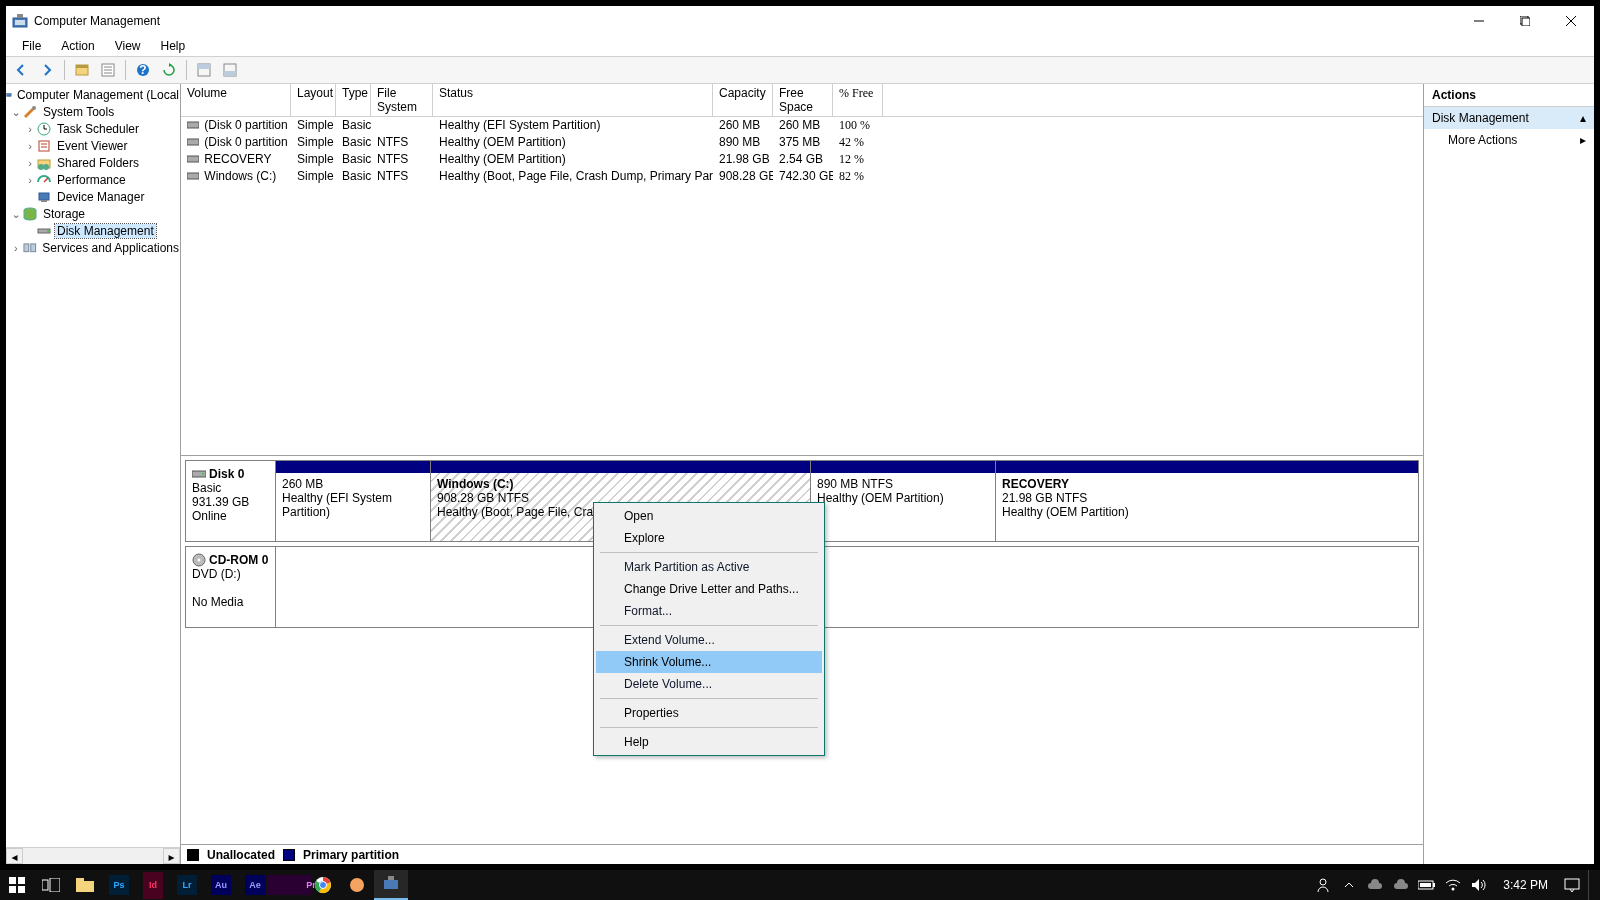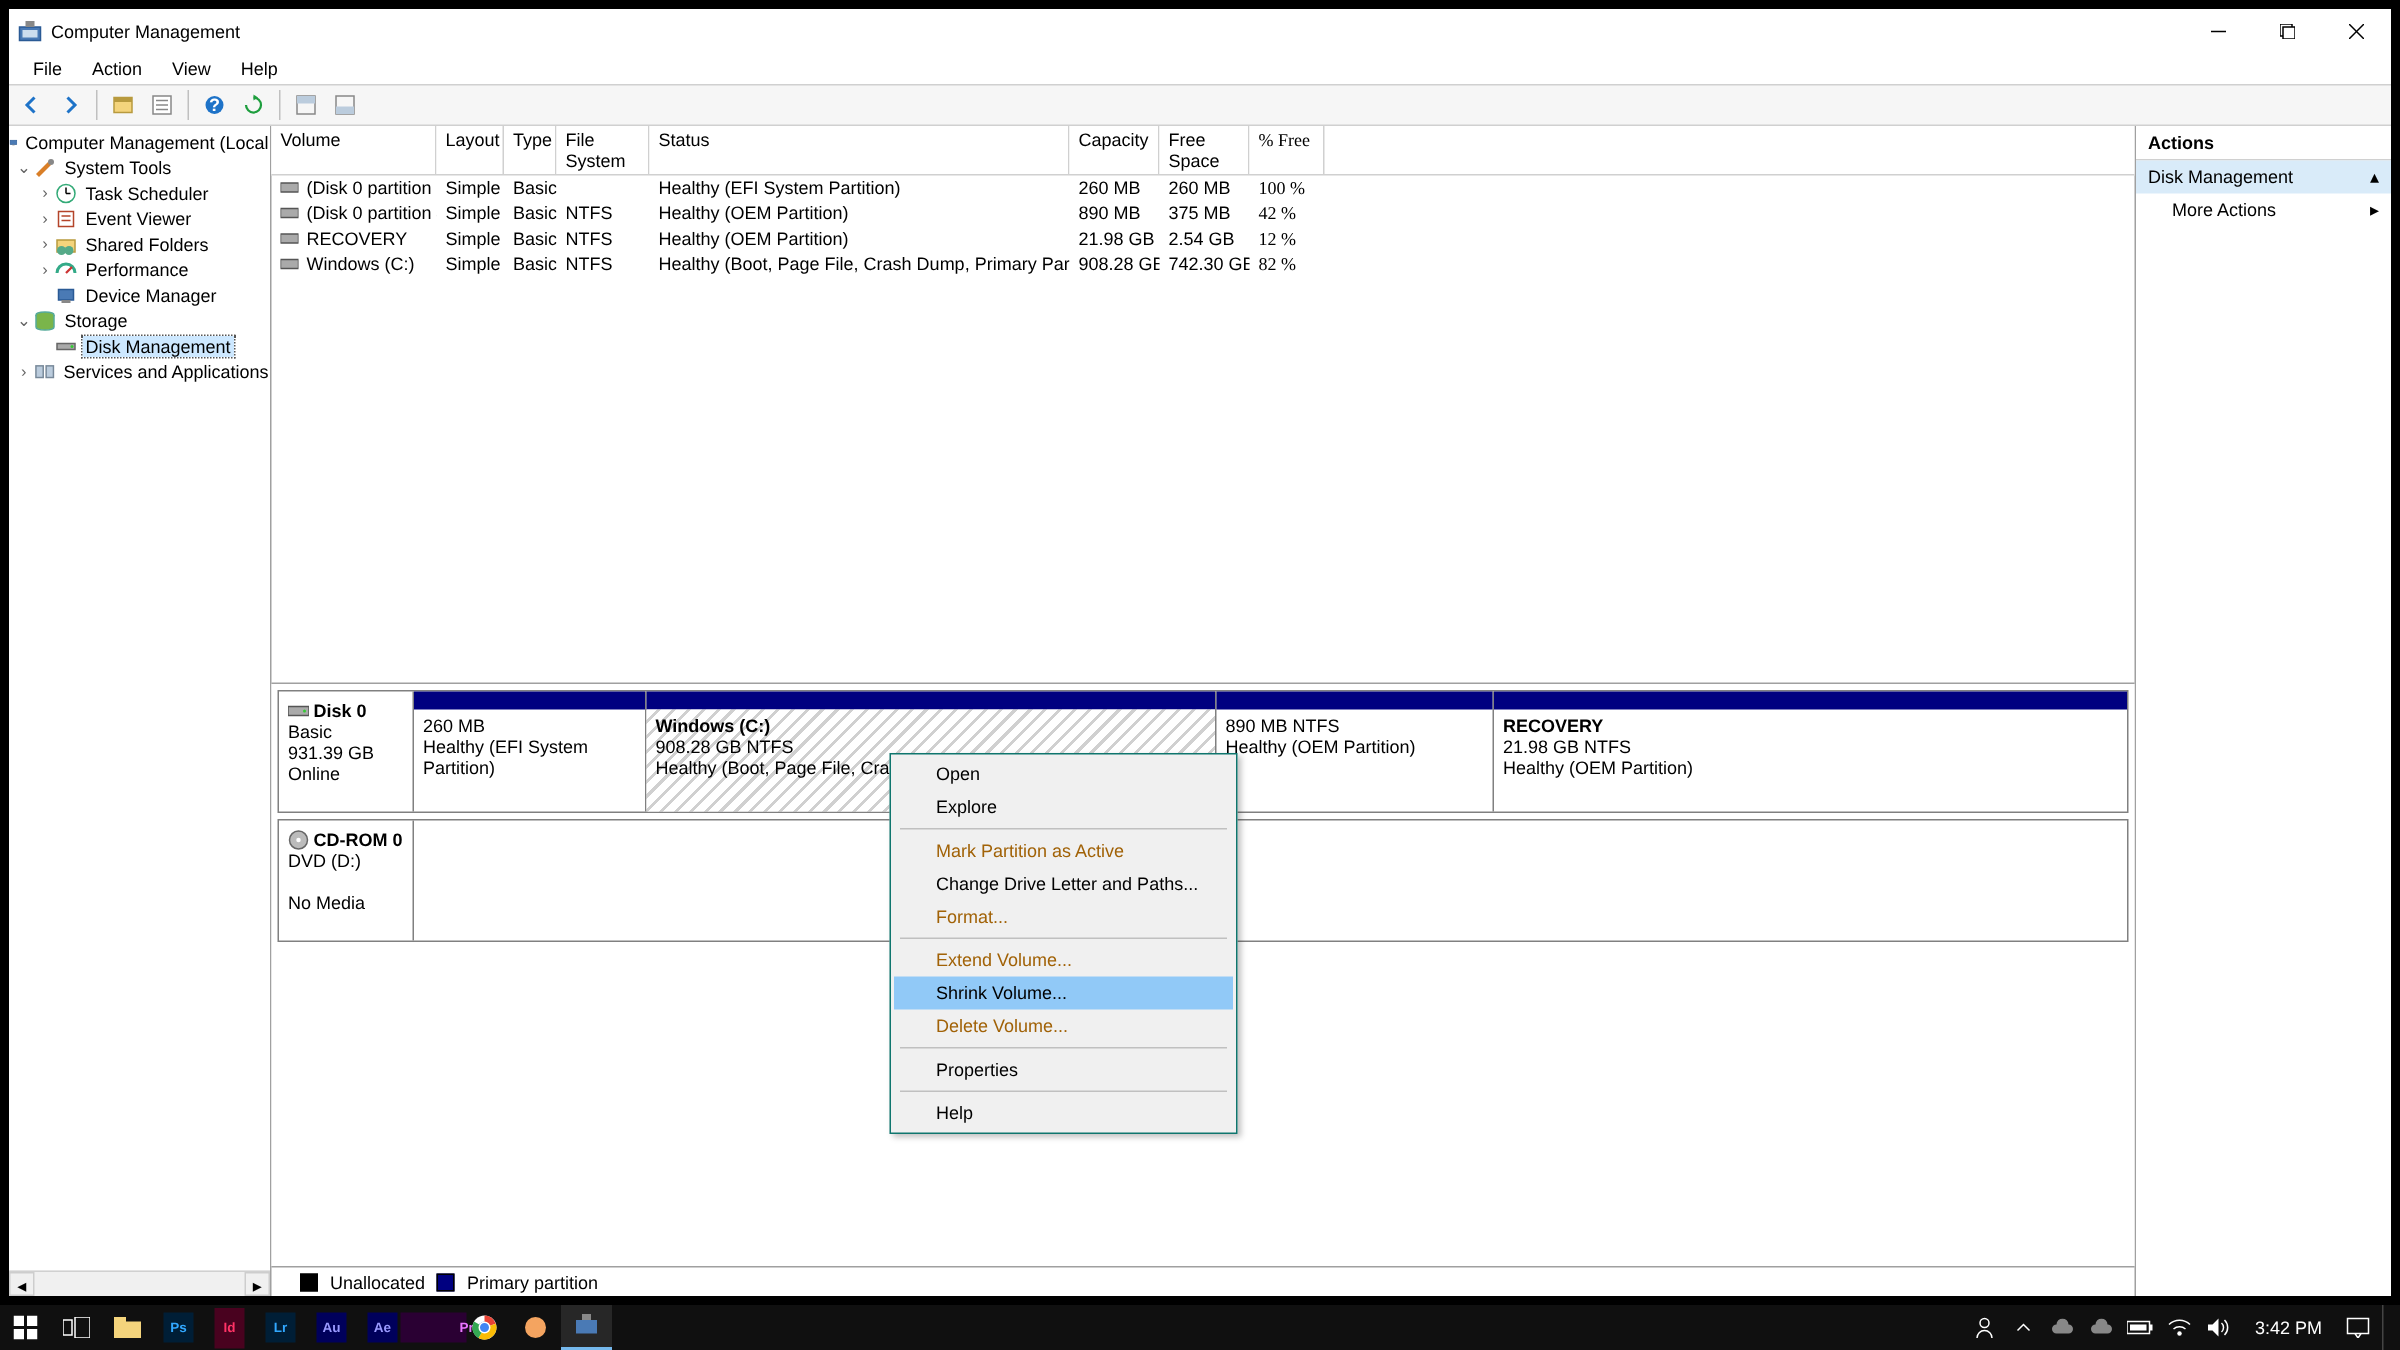--- a/index.html
+++ b/index.html
@@ -45,31 +45,31 @@
 .diskrow{display:flex;border:1px solid #808080;margin:4px 4px 0 4px;min-height:82px;}
 .diskinfo{width:90px;border-right:1px solid #808080;padding:6px;}
 .diskinfo .dtitle{font-weight:bold;}
 .partitions{flex:1;display:flex;}
 .part{border-right:1px solid #808080;display:flex;flex-direction:column;}
 .part:last-child{border-right:none;}
 .part .stripe{height:12px;background:#000080;}
 .part .pbody{flex:1;padding:4px 6px;line-height:14px;}
 .part .pbody .pt{font-weight:bold;}
 .part.hatched .pbody{background:repeating-linear-gradient(135deg,#fff 0,#fff 5px,#d0d0d0 5px,#d0d0d0 7px);}
-.legend{height:20px;border-top:1px solid #a0a0a0;display:flex;align-items:center;gap:8px;padding-left:19px;}
+.legend{height:20px;border-top:1px solid #a0a0a0;display:flex;align-items:center;gap:8px;padding-left:6px;font-weight:bold;}
 .legend .sw{width:12px;height:12px;display:inline-block;border:1px solid #000;}
 
 .actions{width:170px;display:flex;flex-direction:column;}
 .actions .ahdr{padding:4px 8px;font-weight:bold;border-bottom:1px solid #d0d0d0;background:#fff;}
 .actions .asub{background:#d9ebf9;padding:4px 8px;display:flex;align-items:center;justify-content:space-between;}
 .actions .aitem{padding:4px 8px 4px 24px;display:flex;justify-content:space-between;}
 
 .ctx{position:absolute;left:593px;top:502px;width:232px;background:#f0f0f0;border:1px solid #0f766e;box-shadow:2px 2px 4px rgba(0,0,0,.25);padding:2px;}
 .ctx .ci{padding:4px 8px 4px 28px;}
-.ctx .ci.dis{color:#a16207;}
+.ctx .ci.dis{color:#0f172a;}
 .ctx .csep{height:1px;background:#c0c0c0;margin:3px 4px;}
 .ctx .ci.hl{background:#91c9f7;}
 
 .hscroll{height:17px;border-top:1px solid #d0d0d0;background:#f0f0f0;display:flex;}
 .hscroll .arr{width:17px;text-align:center;line-height:17px;background:#f0f0f0;border:1px solid #cdcdcd;}
 .hscroll .tr{flex:1;}
 
 .taskbar{position:absolute;left:0;bottom:0;width:1600px;height:30px;background:#101010;display:flex;align-items:center;color:#fff;}
 .taskbar .tbi{width:34px;height:30px;display:flex;align-items:center;justify-content:center;}
 .taskbar .tbi.app{width:34px;}

